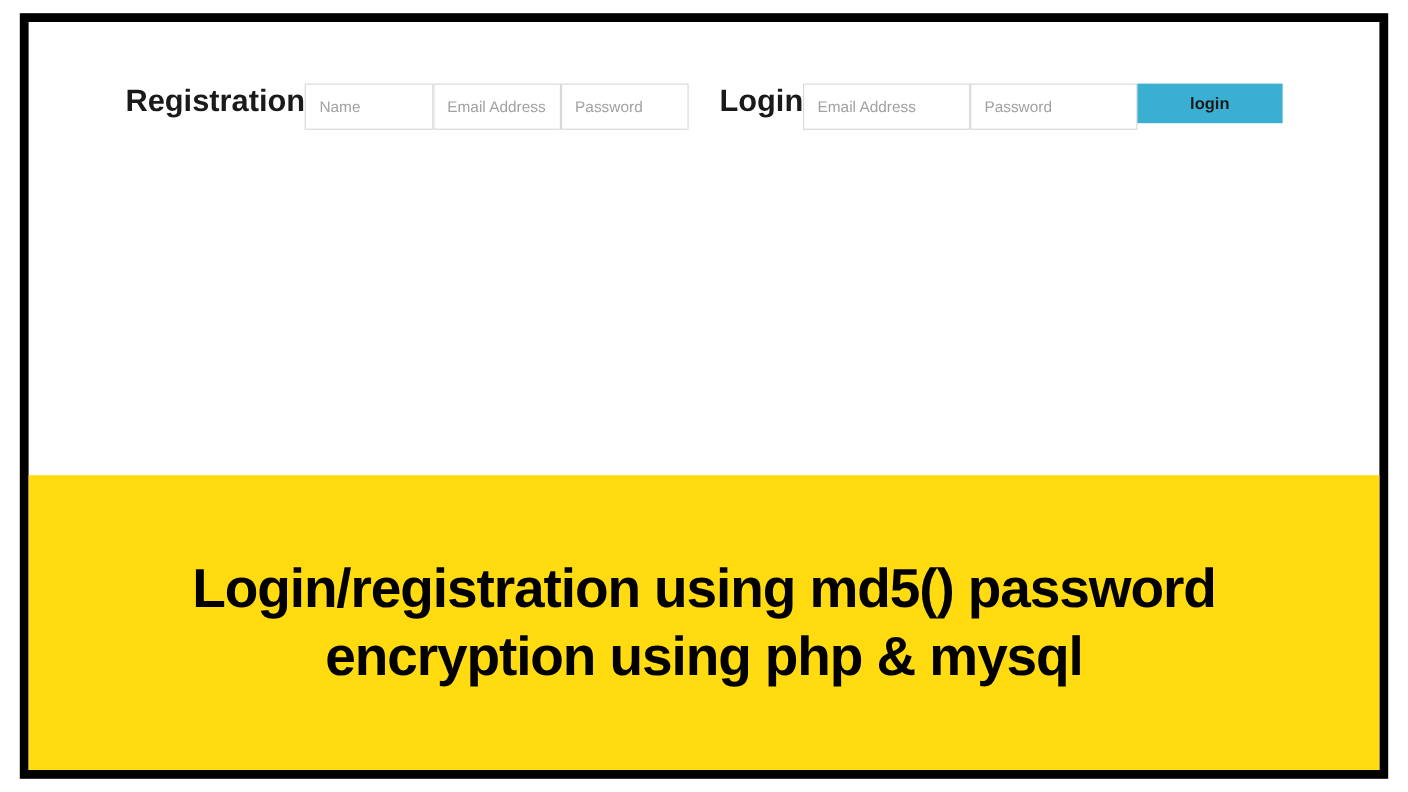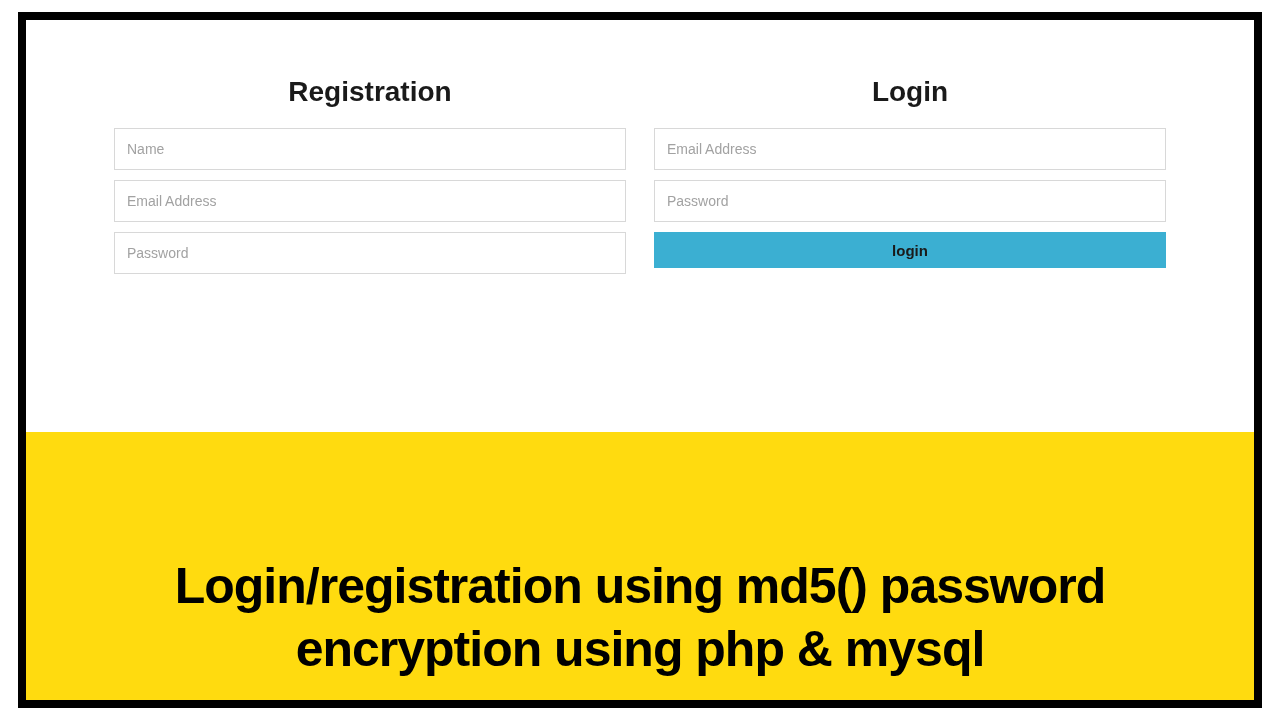--- a/index.html
+++ b/index.html
@@ -25,21 +25,21 @@
       background: #ffffff;
     }
     .yellow-band {
       position: absolute;
       left: 0;
       right: 0;
       bottom: 0;
       height: 268px;
       background: #ffdb0f;
       display: flex;
-      align-items: flex-end;
+      align-items: center;
       justify-content: center;
       text-align: center;
       padding: 20px 60px;
     }
     .caption-title {
       font-size: 50px;
       font-weight: 800;
       color: #000000;
       line-height: 1.25;
       font-family: Arial, sans-serif;
@@ -49,21 +49,21 @@
       position: absolute;
       top: 56px;
       left: 88px;
       right: 88px;
       display: flex;
       gap: 28px;
     }
     .form-column {
       flex: 1;
       display: flex;
-      flex-direction: column;
+      flex-direction: row;
     }
     .form-heading {
       font-size: 28px;
       font-weight: 600;
       color: #1a1a1a;
       text-align: center;
       margin-bottom: 20px;
       font-family: Arial, sans-serif;
     }
     .form-input {

